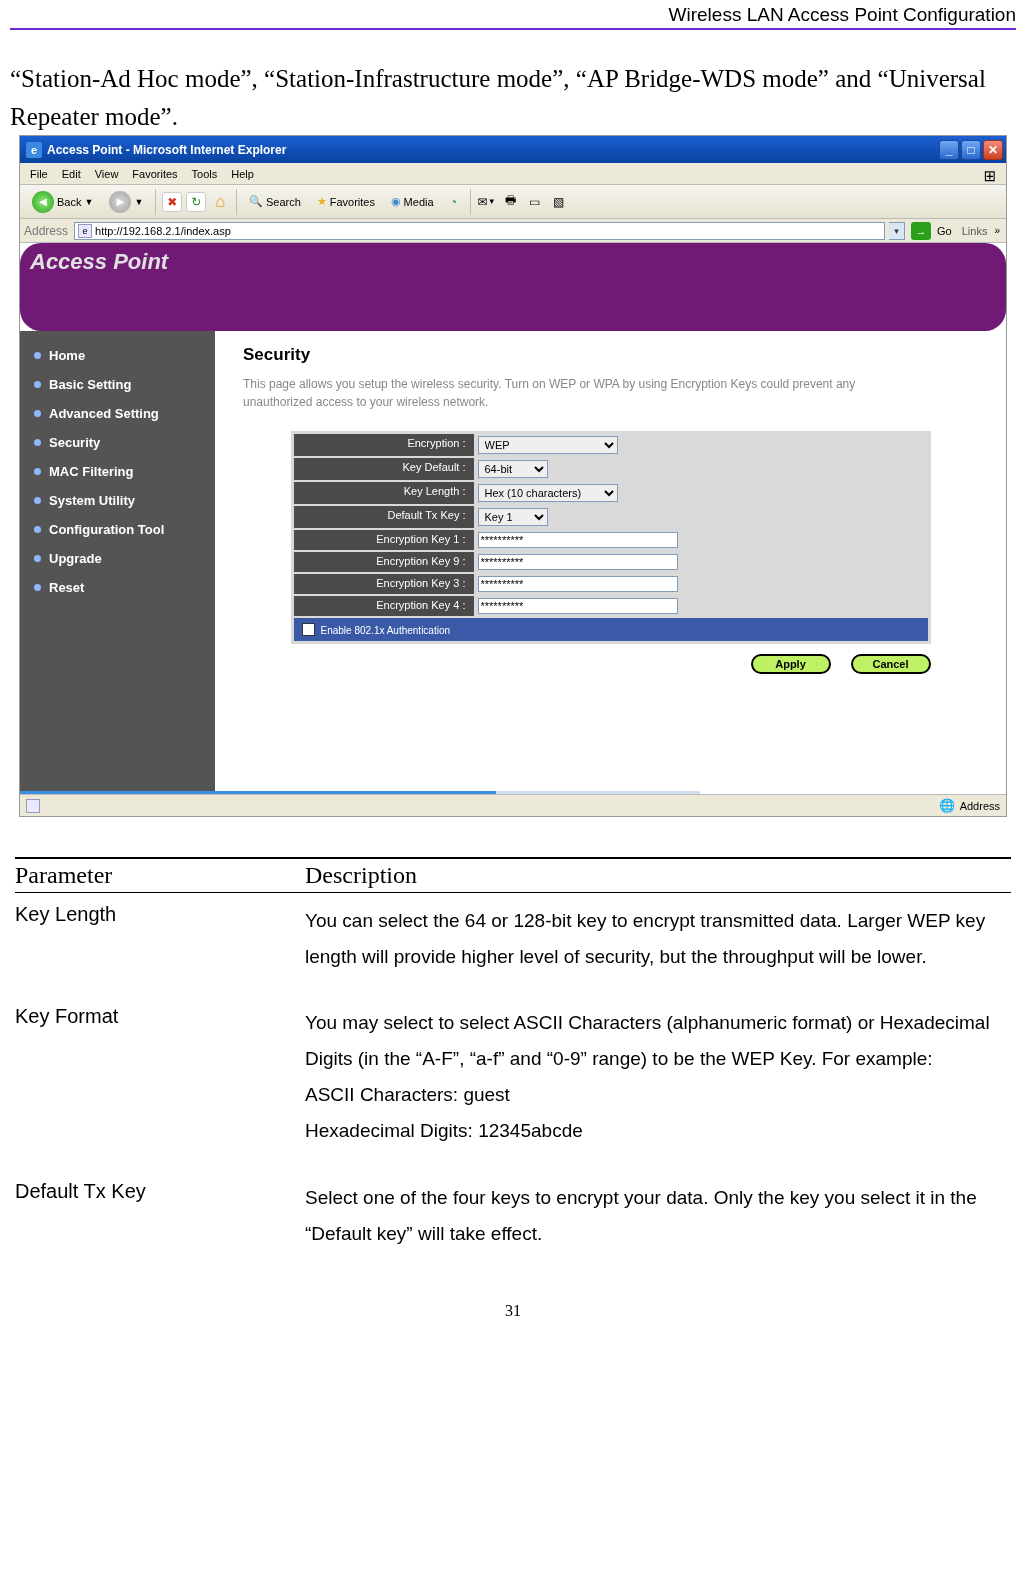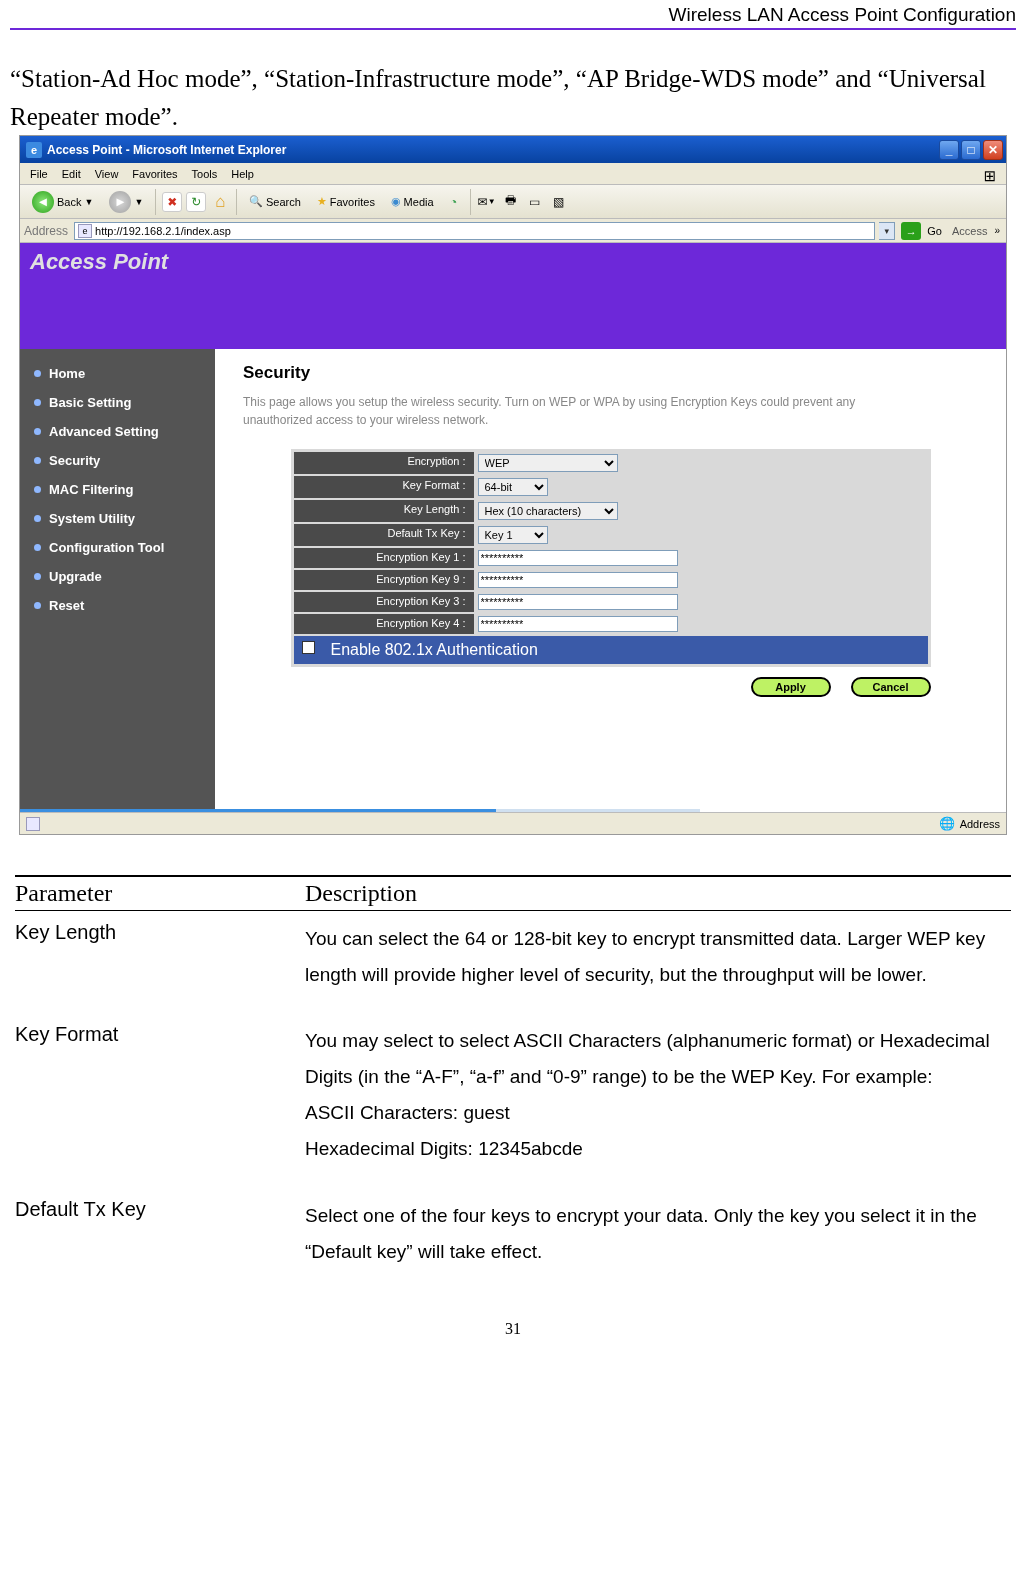--- a/index.html
+++ b/index.html
@@ -89,21 +89,21 @@
     flex:1; display:flex; align-items:center; height:18px; border:1px solid #7f9db9; background:#fff; padding:0 3px;
   }
   .addressbar .addrbox .pageicon { width:14px; height:14px; background:#e8e8ff; border:1px solid #99b; margin-right:3px; font-size:9px; display:flex; align-items:center; justify-content:center;}
   .addressbar .dd { width:16px; height:18px; background:#dbe6f5; border:1px solid #7f9db9; border-left:none; display:flex; align-items:center; justify-content:center; font-size:9px; color:#333;}
   .addressbar .gobtn { width:20px; height:18px; background:#2aa01a; border-radius:3px; color:#fff; display:flex; align-items:center; justify-content:center; font-size:11px; margin-left:2px;}
   .addressbar .golbl { margin:0 6px 0 2px;}
   .addressbar .linkslbl { color:#555; margin-left:auto;}
   .addressbar .chev { font-size:10px; margin-left:3px; margin-right:2px;}
   
   .banner {
-    height:106px; background:#6d28d9;
+    height:88px; background:#701a75;border-radius:21px;
   }
   .banner .txt {
     color:#e0e0e0; font-style:italic; font-weight:bold; font-size:22px; padding:6px 10px;
     font-family: Arial, sans-serif;
   }
   
   .cols { display:flex; min-height:460px; background:#fff;}
   .sidebar {
     width:195px; background:#545454; padding:10px 0; font-family: Arial, sans-serif;
   }
@@ -122,21 +122,21 @@
   }
   .frow .fval {
     flex:1; padding:2px 4px; display:flex; align-items:center;
   }
   .fval select, .fval input[type=text], .fval input[type=password] {
     font-size:11px; padding:1px 2px; border:1px solid #7f9db9;
   }
   .fval select.wide { width:140px; }
   .fval select.med { width:70px; }
   .fval input.key { width:200px; }
-  .authrow { background:#3a5aa8; color:#fff; padding:5px 8px; display:flex; align-items:flex-start; gap:16px; font-size:16px;}
+  .authrow { background:#3a5aa8; color:#fff; padding:5px 8px; display:flex; align-items:flex-end; gap:6px; font-size:10px;}
   .authrow .chk { width:13px; height:13px; background:#fff; border:1px solid #333;}
   .btnrow { display:flex; justify-content:flex-end; gap:20px; margin-top:10px; width:640px; margin-left:auto; margin-right:auto;}
   .pillbtn {
     width:80px; height:20px; border-radius:10px; background:#bef264; border:2px solid #000;
     display:flex; align-items:center; justify-content:center; font-weight:bold; font-size:11px;
   }
   
   .statusbar {
     height:22px; background:#ece9d8; border-top:1px solid #bbb; display:flex; align-items:center;
     padding:0 6px; justify-content:space-between;
@@ -228,21 +228,21 @@
 
   <div class="addressbar">
     <span class="lbl">Address</span>
     <div class="addrbox">
       <span class="pageicon">e</span>
       <span>http://192.168.2.1/index.asp</span>
     </div>
     <div class="dd">▾</div>
     <div class="gobtn">→</div>
     <span class="golbl">Go</span>
-    <span class="linkslbl">Access</span>
+    <span class="linkslbl">Links</span>
     <span class="chev">»</span>
   </div>
 
   <div class="banner">
     <div class="txt">Access Point</div>
   </div>
 
   <div class="cols">
     <div class="sidebar">
       <div class="navitem">
@@ -286,21 +286,21 @@
       <h2>Security</h2>
       <div class="subtext">This page allows you setup the wireless security. Turn on WEP or WPA by using Encryption Keys could prevent any unauthorized access to your wireless network.</div>
       <div class="formarea">
         <div class="frow">
           <div class="flbl">Encryption :</div>
           <div class="fval">
               <select class="wide"><option>WEP</option></select>
             </div>
         </div>
         <div class="frow">
-          <div class="flbl">Key Format :</div>
+          <div class="flbl">Key Default :</div>
           <div class="fval">
               <select class="med"><option>64-bit</option></select>
             </div>
         </div>
         <div class="frow">
           <div class="flbl">Key Length :</div>
           <div class="fval">
               <select class="wide"><option>Hex (10 characters)</option></select>
             </div>
         </div>

